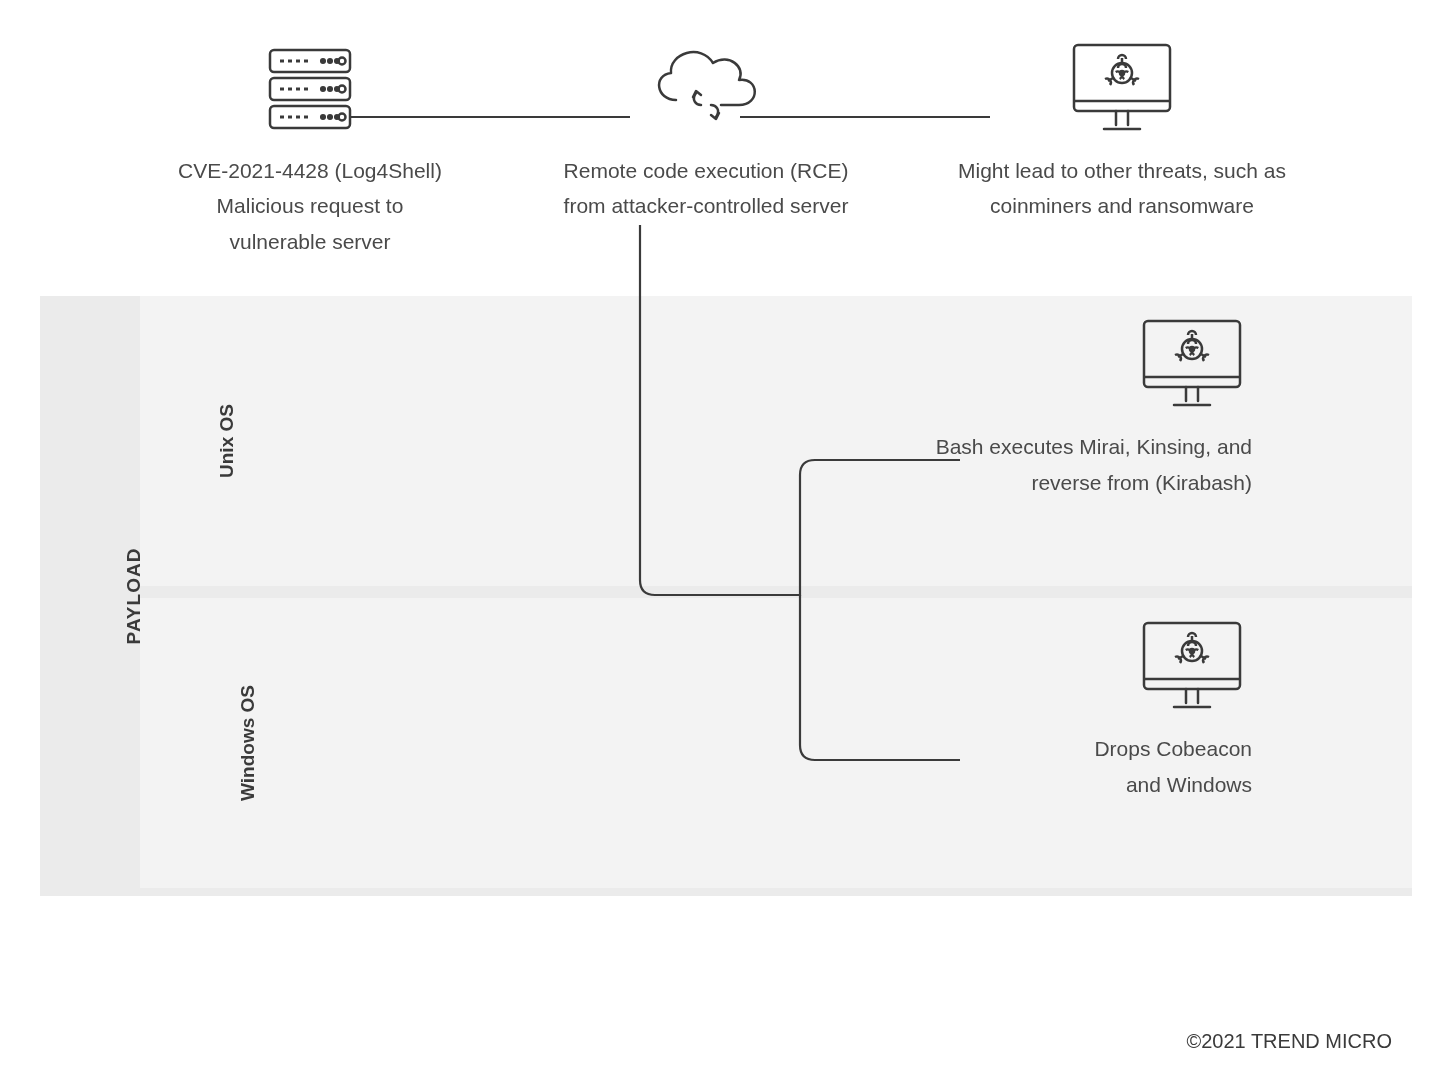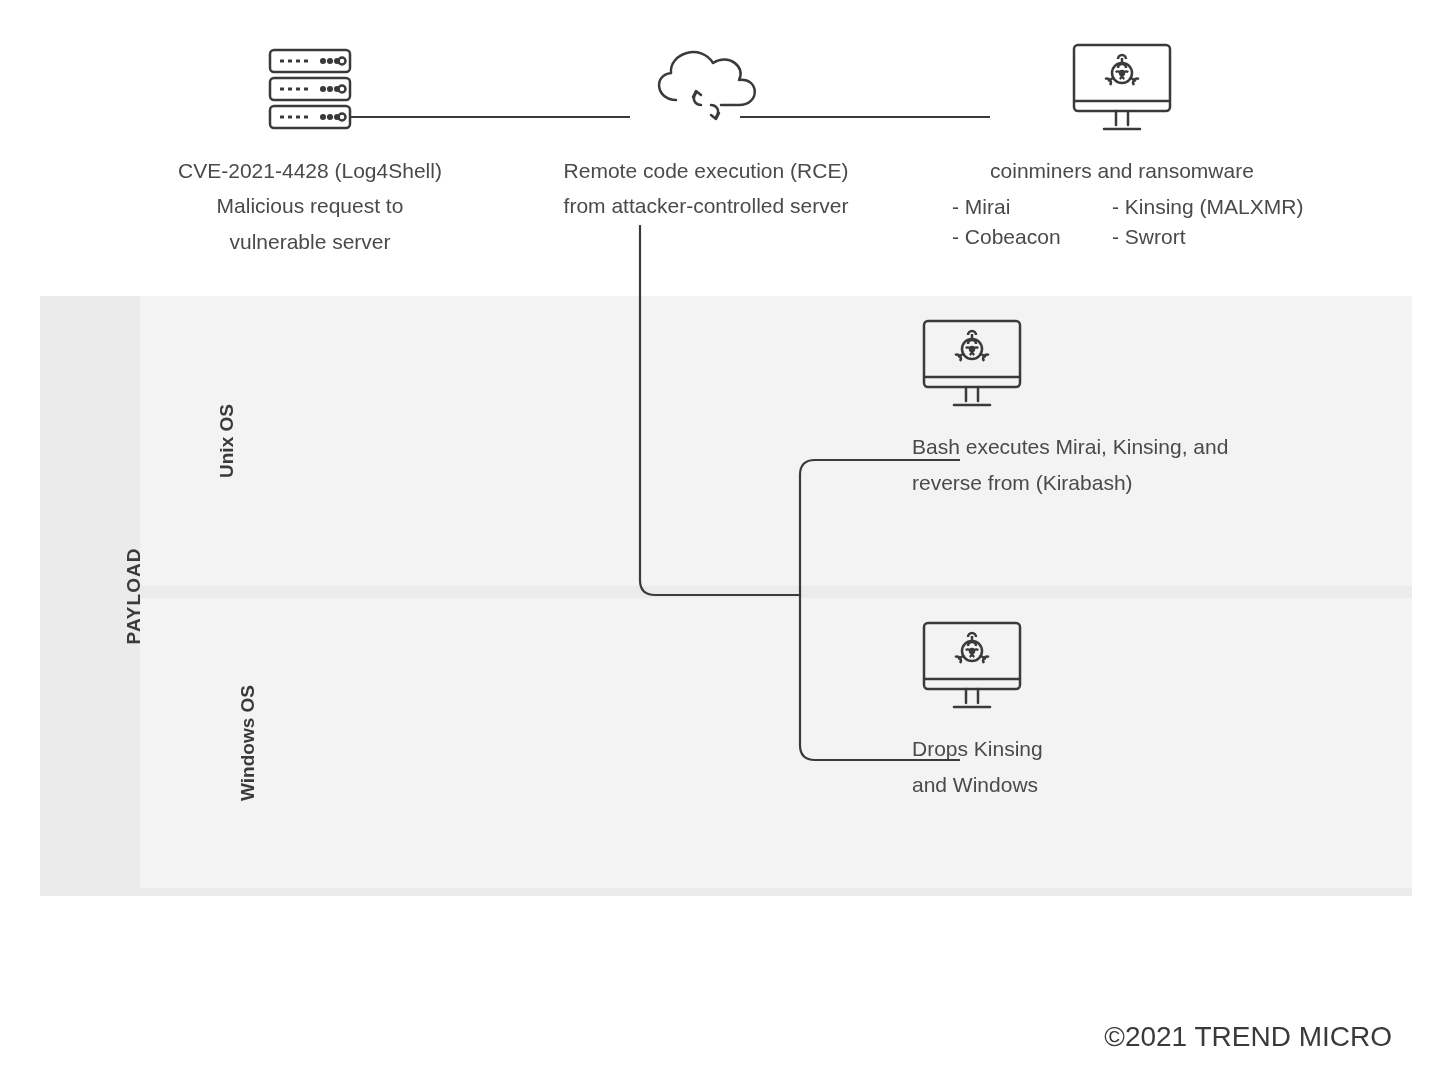--- a/index.html
+++ b/index.html
@@ -106,34 +106,34 @@
     color: #3a3a3a;
     white-space: nowrap;
   }
   .os-node {
     position: absolute;
     right: 160px;
     top: 10px;
     width: 340px;
     display: flex;
     flex-direction: column;
-    align-items: flex-start;
+    align-items: flex-end;
     text-align: center;
   }
   .os-node .icon-wrap {
     height: 120px;
     display: flex;
     align-items: center;
     justify-content: center;
   }
   .copyright {
     position: absolute;
     right: 60px;
     bottom: 30px;
-    font-size: 28px;
+    font-size: 20px;
     color: #3a3a3a;
   }
   
   .connector-svg {
     position: absolute;
     left: 0;
     top: 0;
     width: 1452px;
     height: 1083px;
     pointer-events: none;
@@ -214,27 +214,22 @@
           <circle r="2" fill="#3a3a3a"></circle>
           <line x1="0" y1="-10" x2="0" y2="-15"></line>
           <line x1="-9" y1="5" x2="-14" y2="8"></line>
           <line x1="9" y1="5" x2="14" y2="8"></line>
           <path d="M-4 -14 A4 4 0 0 1 4 -14"></path>
           <path d="M-17 6 A4 4 0 0 1 -12 12"></path>
           <path d="M12 12 A4 4 0 0 1 17 6"></path>
         </g>
       </svg>
     </div>
+    <div class="caption">Might lead to other threats, such as</div>
     <div class="caption">coinminers and ransomware</div>
-    <div class="threat-list">
-      <span>- Mirai</span>
-      <span>- Kinsing (MALXMR)</span>
-      <span>- Cobeacon</span>
-      <span>- Swrort</span>
-    </div>
   </div>
 </div>
 
 <div class="payload-area">
   <div class="payload-label">PAYLOAD</div>
 
   <div class="os-section" style="margin-top:0;">
     <div class="os-label">Unix OS</div>
     <div class="os-node">
       <div class="icon-wrap">
@@ -278,21 +273,21 @@
             <circle r="2" fill="#3a3a3a"></circle>
             <line x1="0" y1="-10" x2="0" y2="-15"></line>
             <line x1="-9" y1="5" x2="-14" y2="8"></line>
             <line x1="9" y1="5" x2="14" y2="8"></line>
             <path d="M-4 -14 A4 4 0 0 1 4 -14"></path>
             <path d="M-17 6 A4 4 0 0 1 -12 12"></path>
             <path d="M12 12 A4 4 0 0 1 17 6"></path>
           </g>
         </svg>
       </div>
-      <div class="caption">Drops Kinsing</div>
+      <div class="caption">Drops Cobeacon</div>
       <div class="caption">and Windows</div>
     </div>
   </div>
 </div>
 
 <svg class="connector-svg">
 
   <path d="M 640 225 L 640 580 Q 640 595 655 595 L 800 595 L 800 475 Q 800 460 815 460 L 960 460" fill="none" stroke="#3a3a3a" stroke-width="2.2"></path>
   <path d="M 800 595 L 800 745 Q 800 760 815 760 L 960 760" fill="none" stroke="#3a3a3a" stroke-width="2.2"></path>
 </svg>

